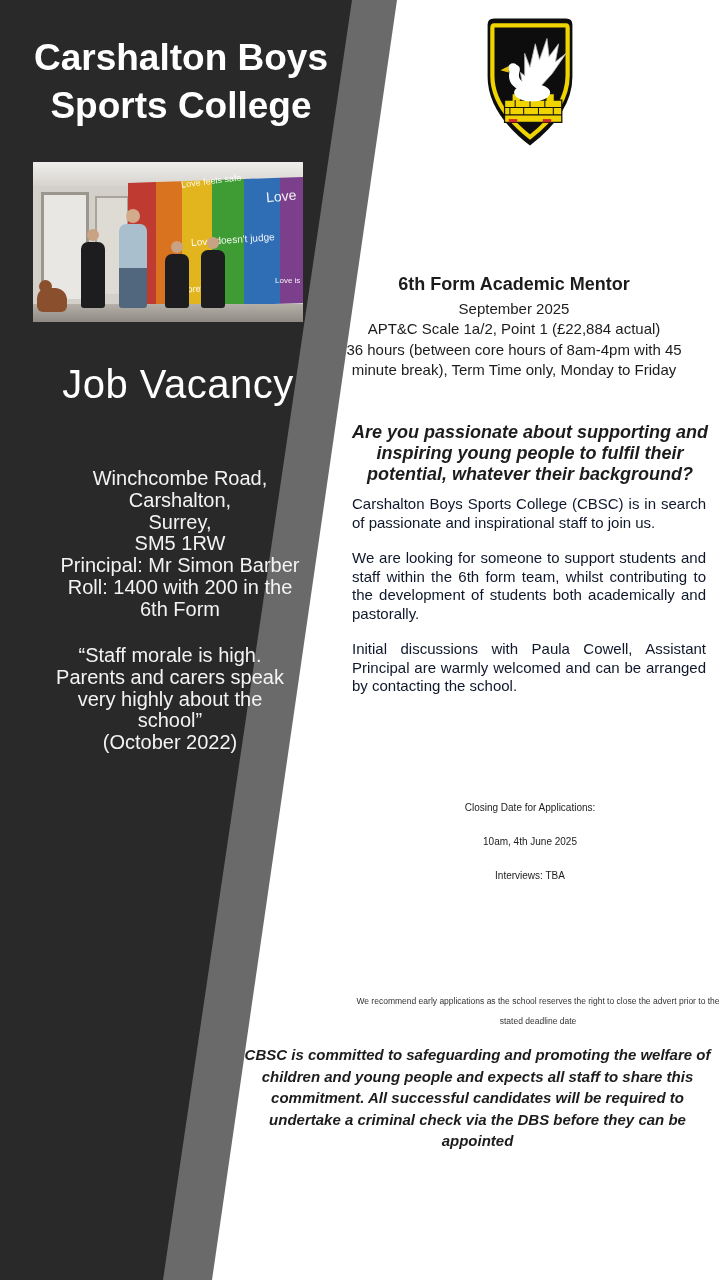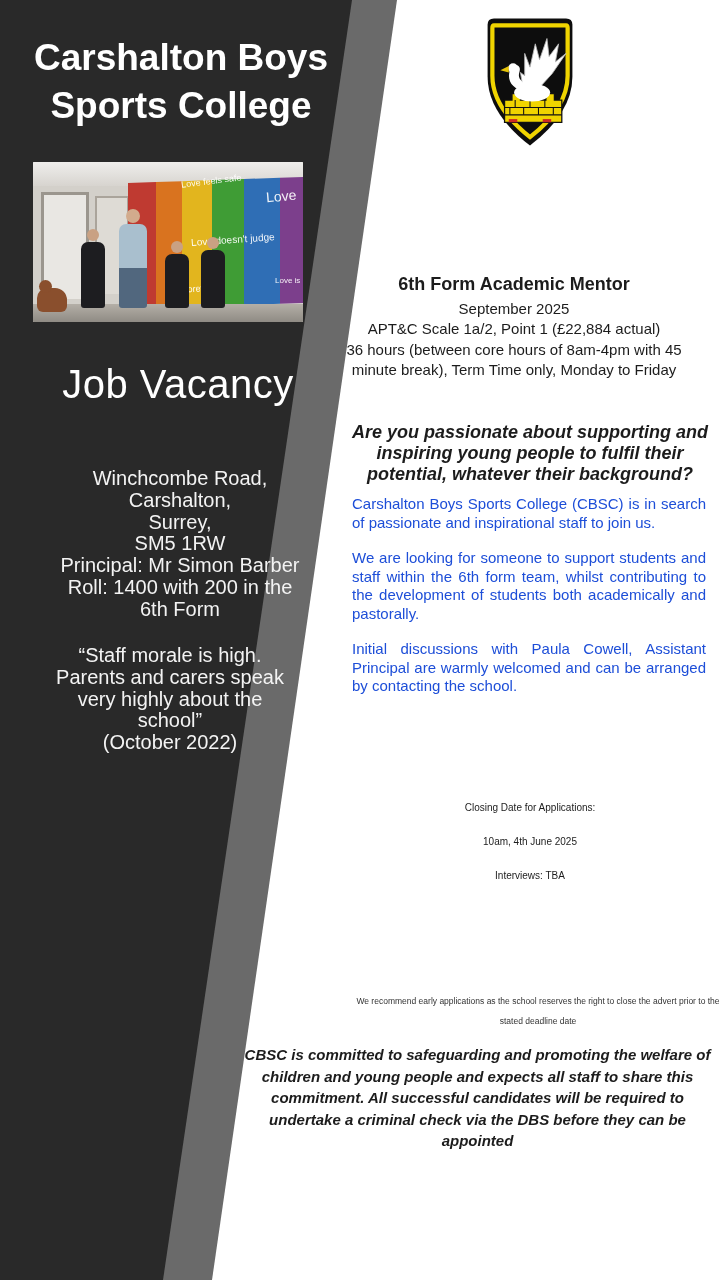--- a/index.html
+++ b/index.html
@@ -85,21 +85,21 @@
   .head-block{position:absolute;top:274px;left:334px;width:360px;text-align:center;}
   .job-title{font-size:18px;font-weight:bold;margin-bottom:4px;}
   .head-line{font-size:15px;line-height:20.4px;}
   .question{
     position:absolute;top:406px;left:340px;width:380px;
     text-align:center;font-size:18px;font-weight:bold;font-style:italic;line-height:21px;margin-top:16px;
   }
   .body-copy{position:absolute;top:495px;left:352px;width:354px;}
   .body-copy p{
     margin:0 0 17px 0;font-size:15px;line-height:18.5px;
-    text-align:justify;color:#1d4ed8;
+    text-align:justify;color:#0f172a;
   }
   .closing-block{position:absolute;top:802px;left:350px;width:360px;text-align:center;}
   .closing-block div{font-size:10px;font-weight:normal;margin-bottom:23px;}
   .small-print{
     position:absolute;top:991px;left:356px;width:364px;
     text-align:center;font-size:8.5px;line-height:20px;color:#333;
   }
   .safeguarding{
     position:absolute;top:1044px;left:240px;width:475px;
     text-align:center;font-size:15px;font-weight:bold;font-style:italic;line-height:21.5px;

